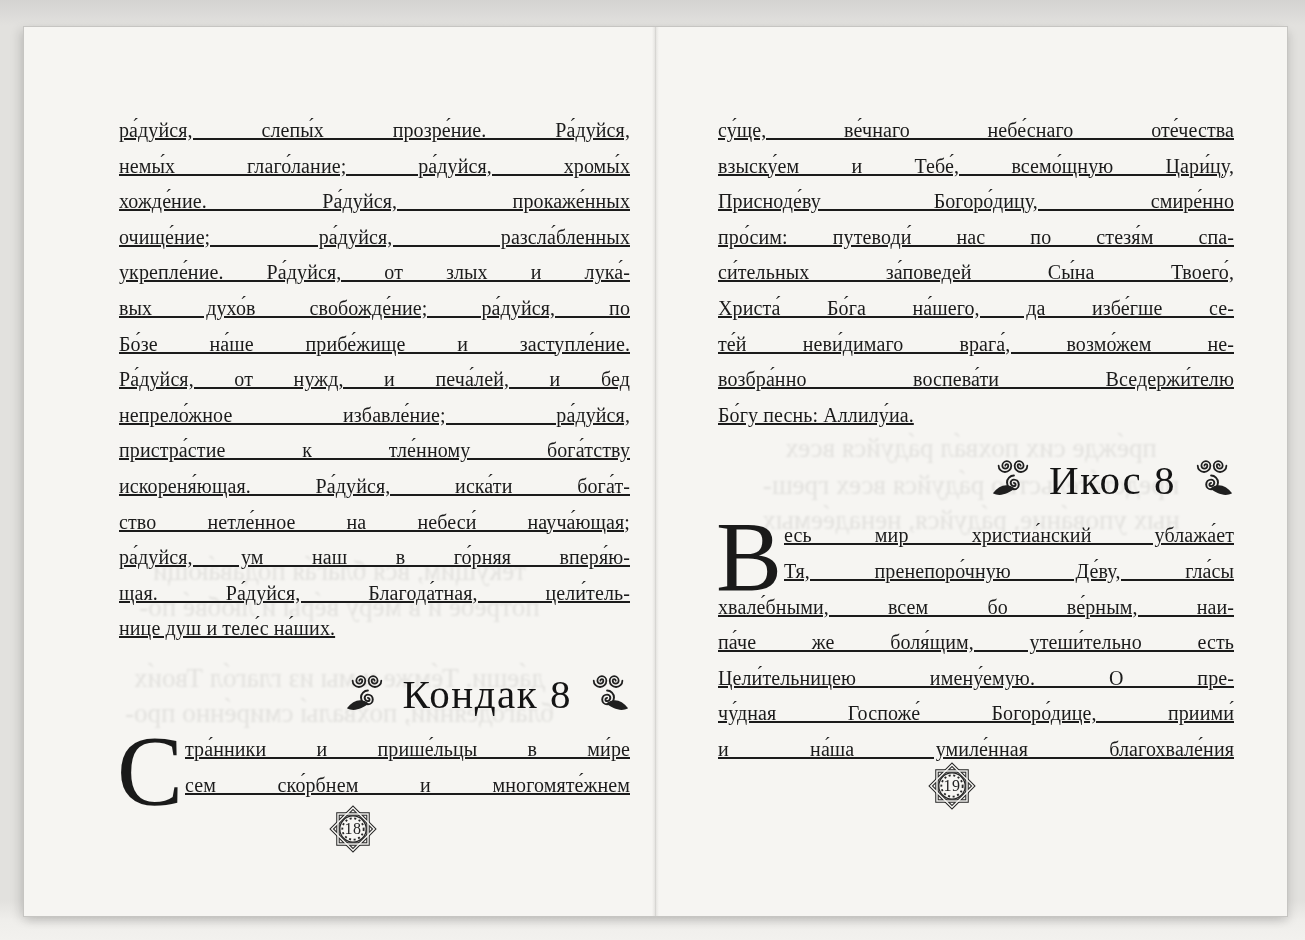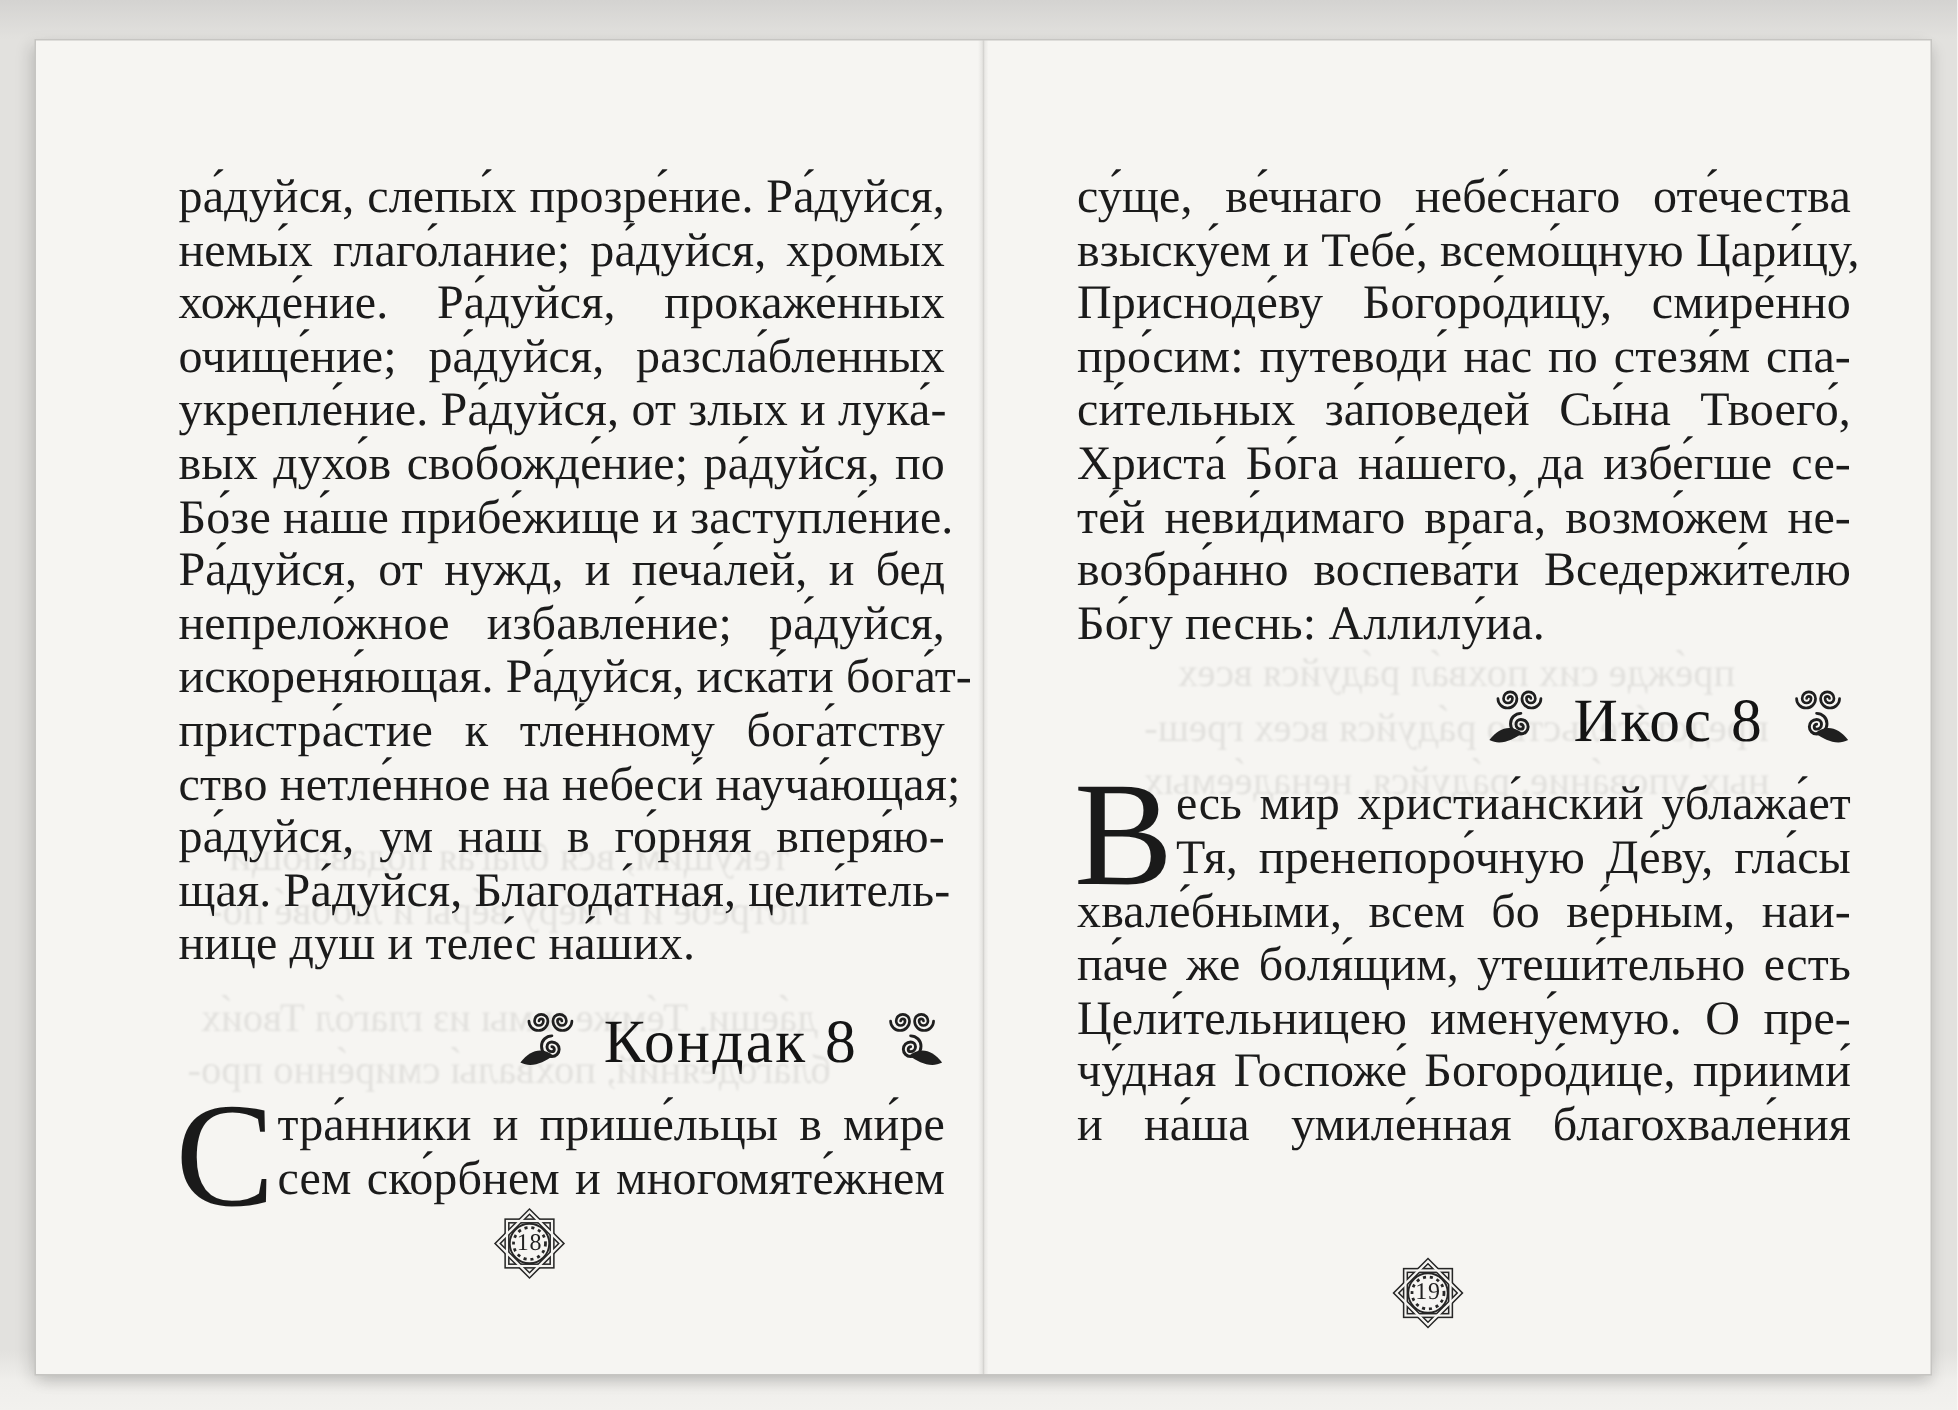--- a/index.html
+++ b/index.html
@@ -22,23 +22,24 @@
   }
   .page { position:absolute; top:0; height:100%; }
   .page-left  { left:0;  width:631px; }
   .page-right { left:631px; width:632px; }
 
   .col { position:absolute; color:#1b1b1b; }
   .page-left  .col { left:95px; top:86px; width:511px; }
   .page-right .col { left:63px; top:86px; width:516px; }
 
   .line {
-    font-size:32px; line-height:35.6px; white-space:nowrap;
+    font-size:20px; line-height:35.6px; white-space:nowrap;
     text-align:justify; text-align-last:justify;
     letter-spacing:0.1px;
+    text-decoration:underline;
   }
   .line.endline { text-align-last:left; }
 
   .heading-row {
     display:flex; align-items:center; justify-content:flex-end;
     gap:16px; height:58px;
   }
   .page-left  .heading-row { margin-top:19px; }
   .page-right .heading-row { margin-top:18px; }
   .heading {
@@ -54,21 +55,21 @@
   .page-right .dc-para { margin-top:9px; }
   .dropcap {
     position:absolute; left:-2px; top:-11px;
     font-size:99px; line-height:1; color:#1a1a1a;
     font-family:"Liberation Serif", serif;
   }
   .line.indent { padding-left:66px; }
 
   .medallion { position:absolute; width:62px; height:62px; }
   .page-left  .medallion { left:298px; top:771px; }
-  .page-right .medallion { left:266px; top:804px; }
+  .page-right .medallion { left:266px; top:728px; }
   .medallion svg { position:absolute; left:0; top:0; width:62px; height:62px; }
   .pagenum {
     position:absolute; left:0; top:0; width:62px; height:62px;
     display:flex; align-items:center; justify-content:center;
     font-size:16px; color:#222; letter-spacing:0.5px;
   }
 
   .bleed { position:absolute; left:0; top:0; width:100%; height:100%; overflow:hidden; }
   .bleed-line {
     position:absolute; width:100%; text-align:center;
@@ -94,22 +95,22 @@
       <div class="col">
         <div class="line">ра́дуйся, слепы́х прозре́ние. Ра́дуйся,</div>
         <div class="line">немы́х глаго́лание; ра́дуйся, хромы́х</div>
         <div class="line">хожде́ние. Ра́дуйся, прокаже́нных</div>
         <div class="line">очище́ние; ра́дуйся, разсла́бленных</div>
         <div class="line">укрепле́ние. Ра́дуйся, от злых и лука́-</div>
         <div class="line">вых духо́в свобожде́ние; ра́дуйся, по</div>
         <div class="line">Бо́зе на́ше прибе́жище и заступле́ние.</div>
         <div class="line">Ра́дуйся, от нужд, и печа́лей, и бед</div>
         <div class="line">непрело́жное избавле́ние; ра́дуйся,</div>
+        <div class="line">пристра́стие к тле́нному бога́тству</div>
         <div class="line">искореня́ющая. Ра́дуйся, иска́ти бога́т-</div>
-        <div class="line">пристра́стие к тле́нному бога́тству</div>
         <div class="line">ство нетле́нное на небеси́ науча́ющая;</div>
         <div class="line">ра́дуйся, ум наш в го́рняя вперя́ю-</div>
         <div class="line">щая. Ра́дуйся, Благода́тная, цели́тель-</div>
         <div class="line endline">нице душ и теле́с на́ших.</div>
 
         <div class="heading-row">
           <svg class="orn" viewBox="0 0 44 56">
             <g fill="none" stroke="#1f1f1f" stroke-width="2.4" stroke-linecap="round">
               <path transform="translate(15,13) scale(0.78)" d="M0 0a2 2 0 0 1 4 0a4 4 0 0 1 -8 0a6 6 0 0 1 12 0a8.5 8.5 0 0 1 -17 0"></path>
               <path transform="translate(31,13) scale(-0.78,0.78)" d="M0 0a2 2 0 0 1 4 0a4 4 0 0 1 -8 0a6 6 0 0 1 12 0a8.5 8.5 0 0 1 -17 0"></path>

